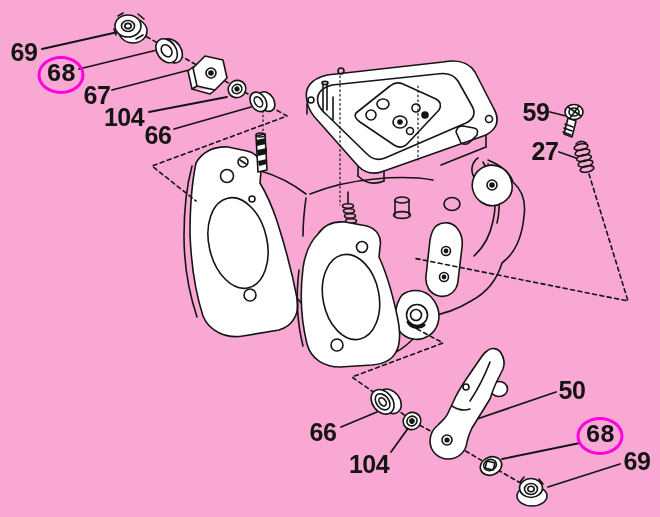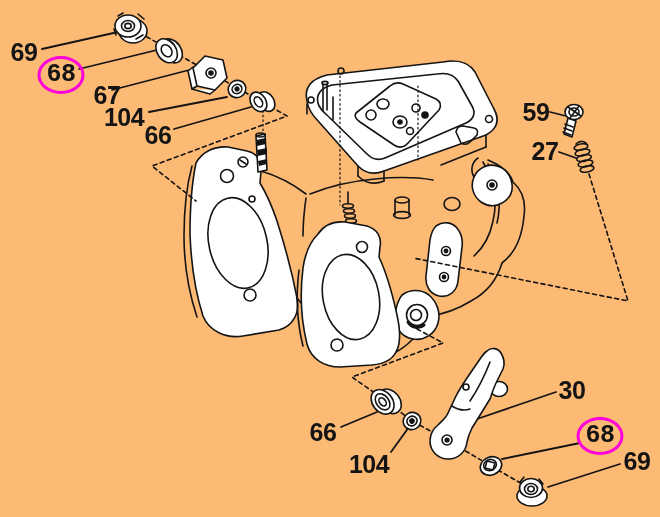--- a/index.html
+++ b/index.html
@@ -1,17 +1,17 @@
 <!DOCTYPE html>
 <html style="--hl: #ff00dc; --line: #141414;"><head>
 <meta charset="utf-8">
 <style>
   html,body{margin:0;padding:0;background:#fff;}
   .stage{
-    position:relative;width:660px;height:517px;background:#fdba74;overflow:hidden;
+    position:relative;width:660px;height:517px;background:#f9a8d4;overflow:hidden;
     font-family:"Liberation Sans",sans-serif;
   }
   .stage svg{position:absolute;left:0;top:0;color:var(--line,#141414);}
   .callout{
     position:absolute;transform:translate(-50%,-50%);
     font-weight:bold;font-size:25px;line-height:1;letter-spacing:-0.5px;
     color:var(--line,#141414);white-space:nowrap;user-select:none;
   }
   .callout.circled{
     border:3px solid var(--hl,#ff00dc);
@@ -232,24 +232,24 @@
       <ellipse cx="531" cy="488" rx="11.5" ry="9.5" fill="#fff"></ellipse>
       <ellipse cx="531" cy="489" rx="6.5" ry="5.5"></ellipse>
       <ellipse cx="531" cy="489" rx="3.2" ry="2.7"></ellipse>
       <path d="M520,482 L524,477 M539,479 L543,484"></path>
     </g>
   </g>
 </svg>
 
 <div class="callout" style="left:24px;top:52px">69</div>
 <div class="callout circled" style="left:61px;top:75px">68</div>
-<div class="callout" style="left:107px;top:95px">67</div>
+<div class="callout" style="left:97px;top:95px">67</div>
 <div class="callout" style="left:124px;top:117px">104</div>
 <div class="callout" style="left:158px;top:135px">66</div>
 <div class="callout" style="left:536px;top:112px">59</div>
 <div class="callout" style="left:545px;top:151px">27</div>
 <div class="callout" style="left:323px;top:432px">66</div>
 <div class="callout" style="left:369px;top:464px">104</div>
-<div class="callout" style="left:572px;top:390px">30</div>
+<div class="callout" style="left:572px;top:390px">50</div>
 <div class="callout circled" style="left:600px;top:436px">68</div>
 <div class="callout" style="left:637px;top:461px">69</div>
 
 </div>
 
 </body></html>

